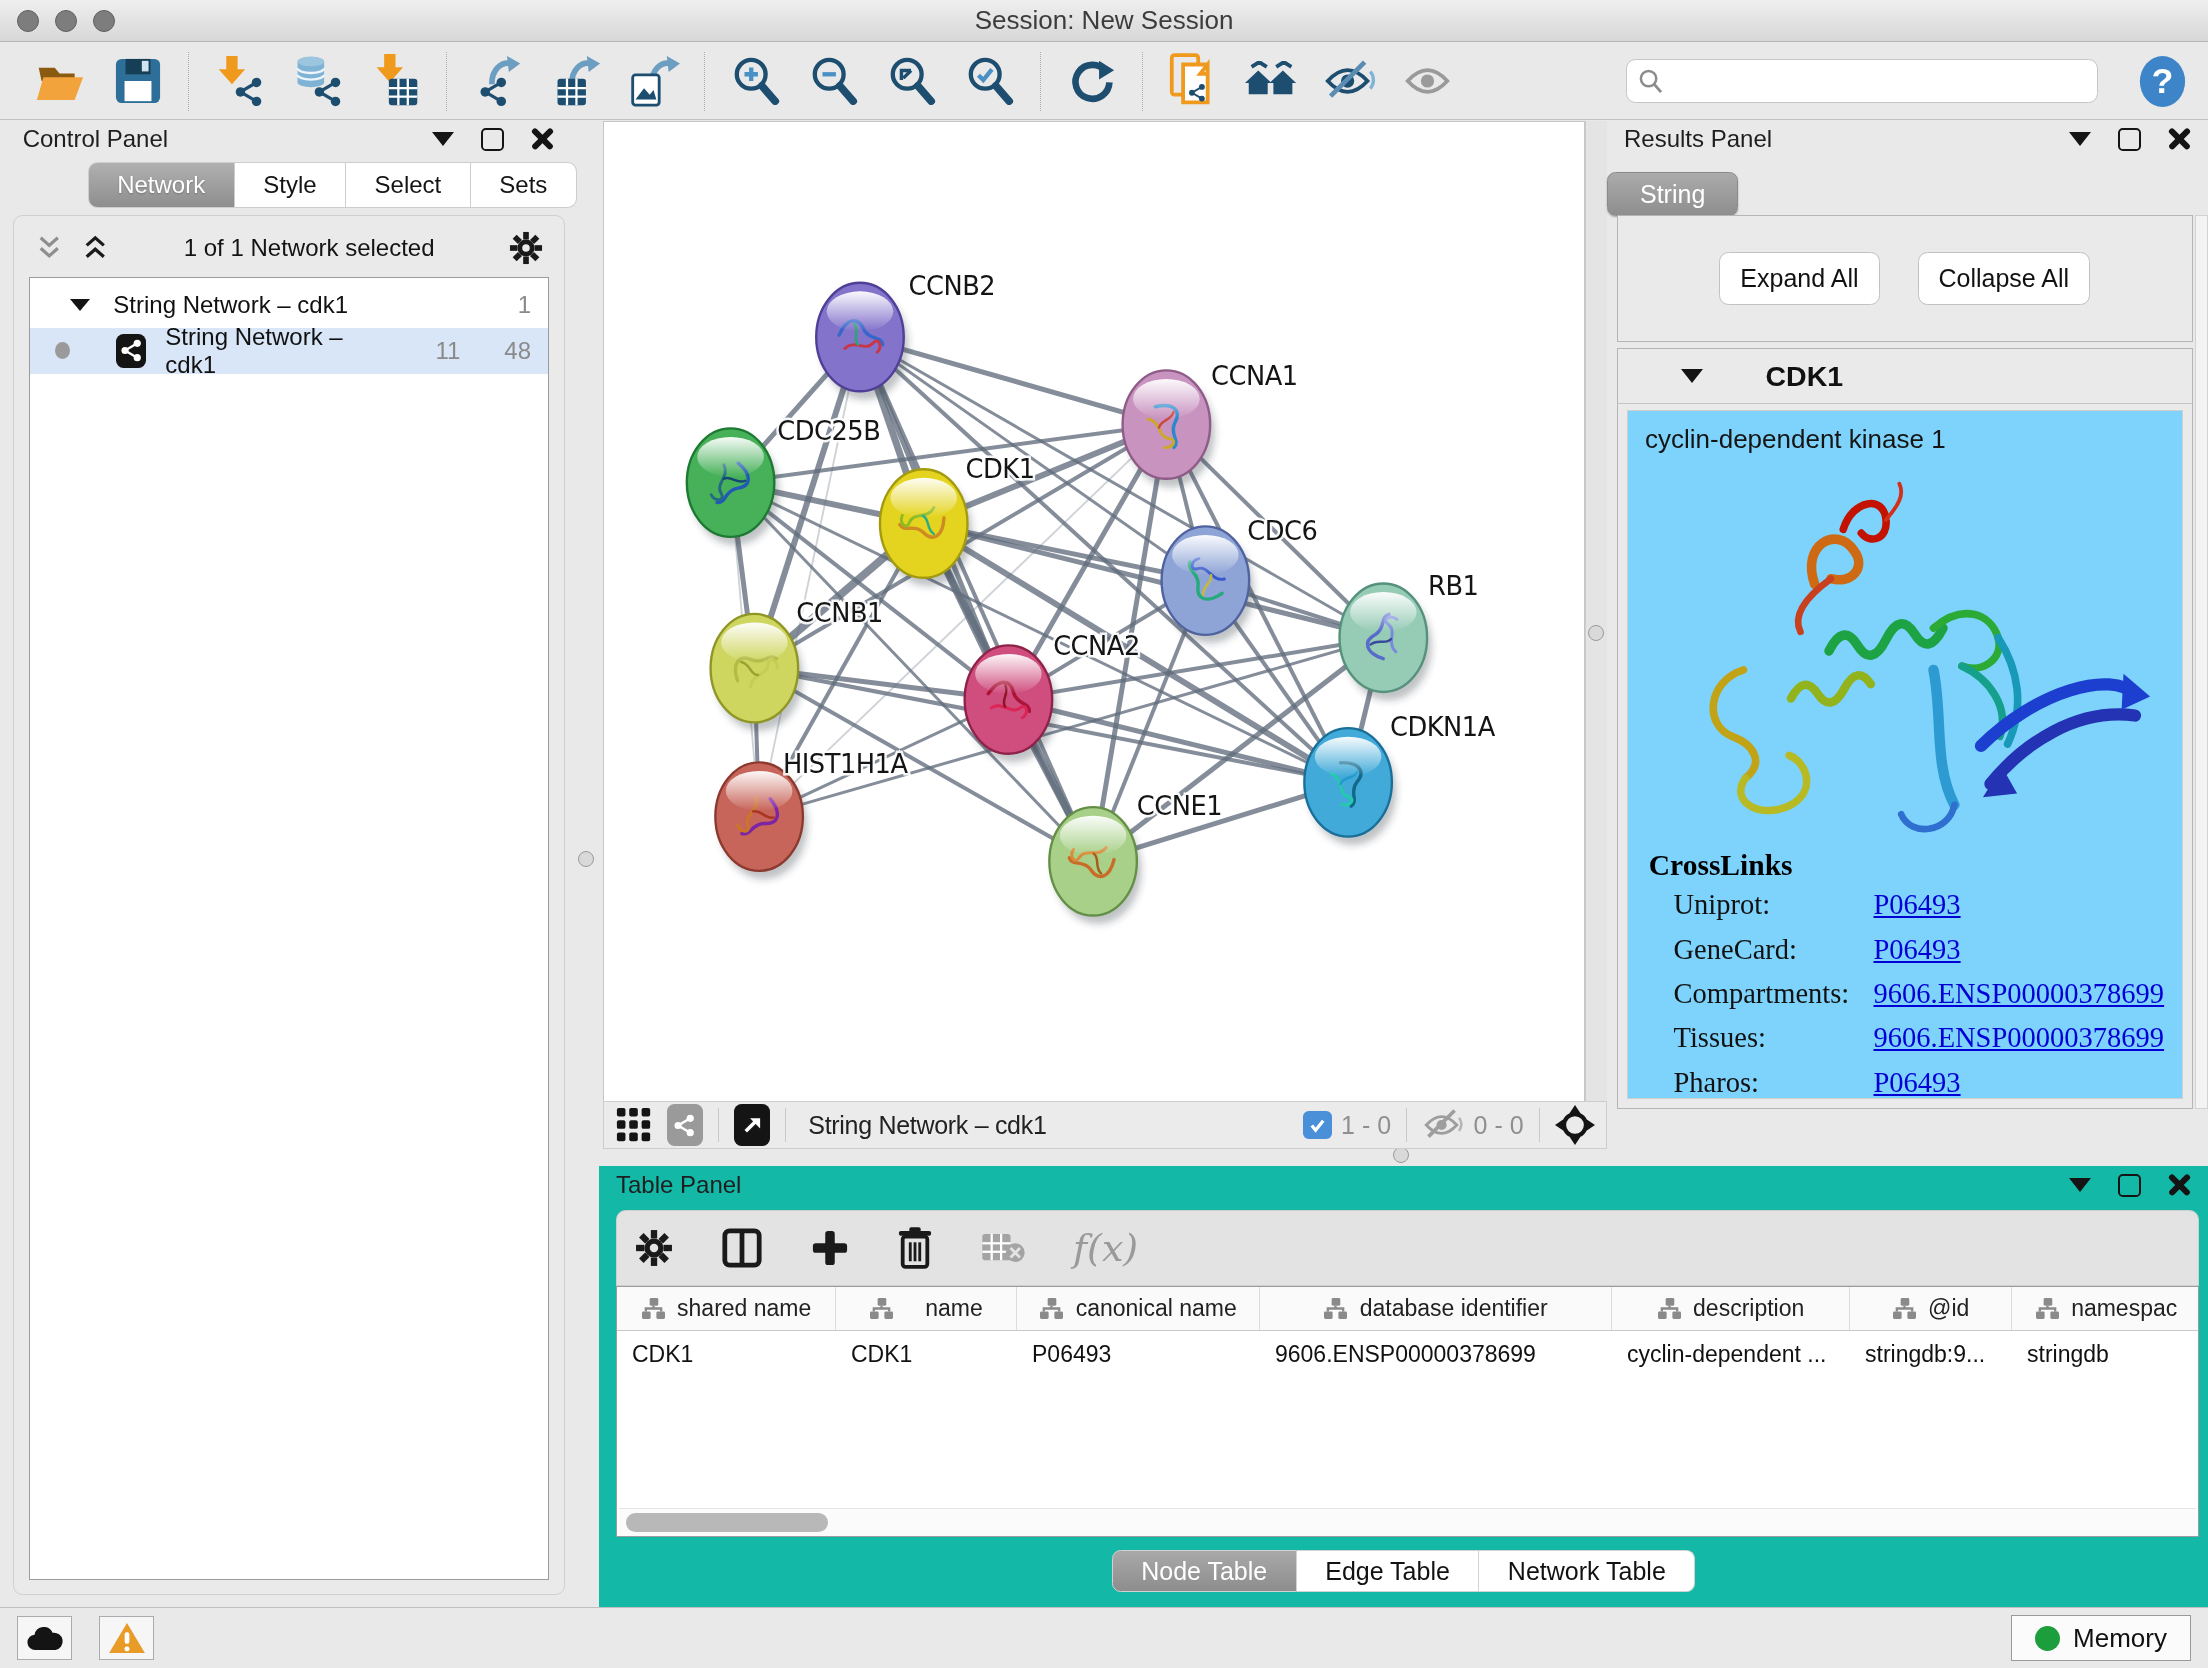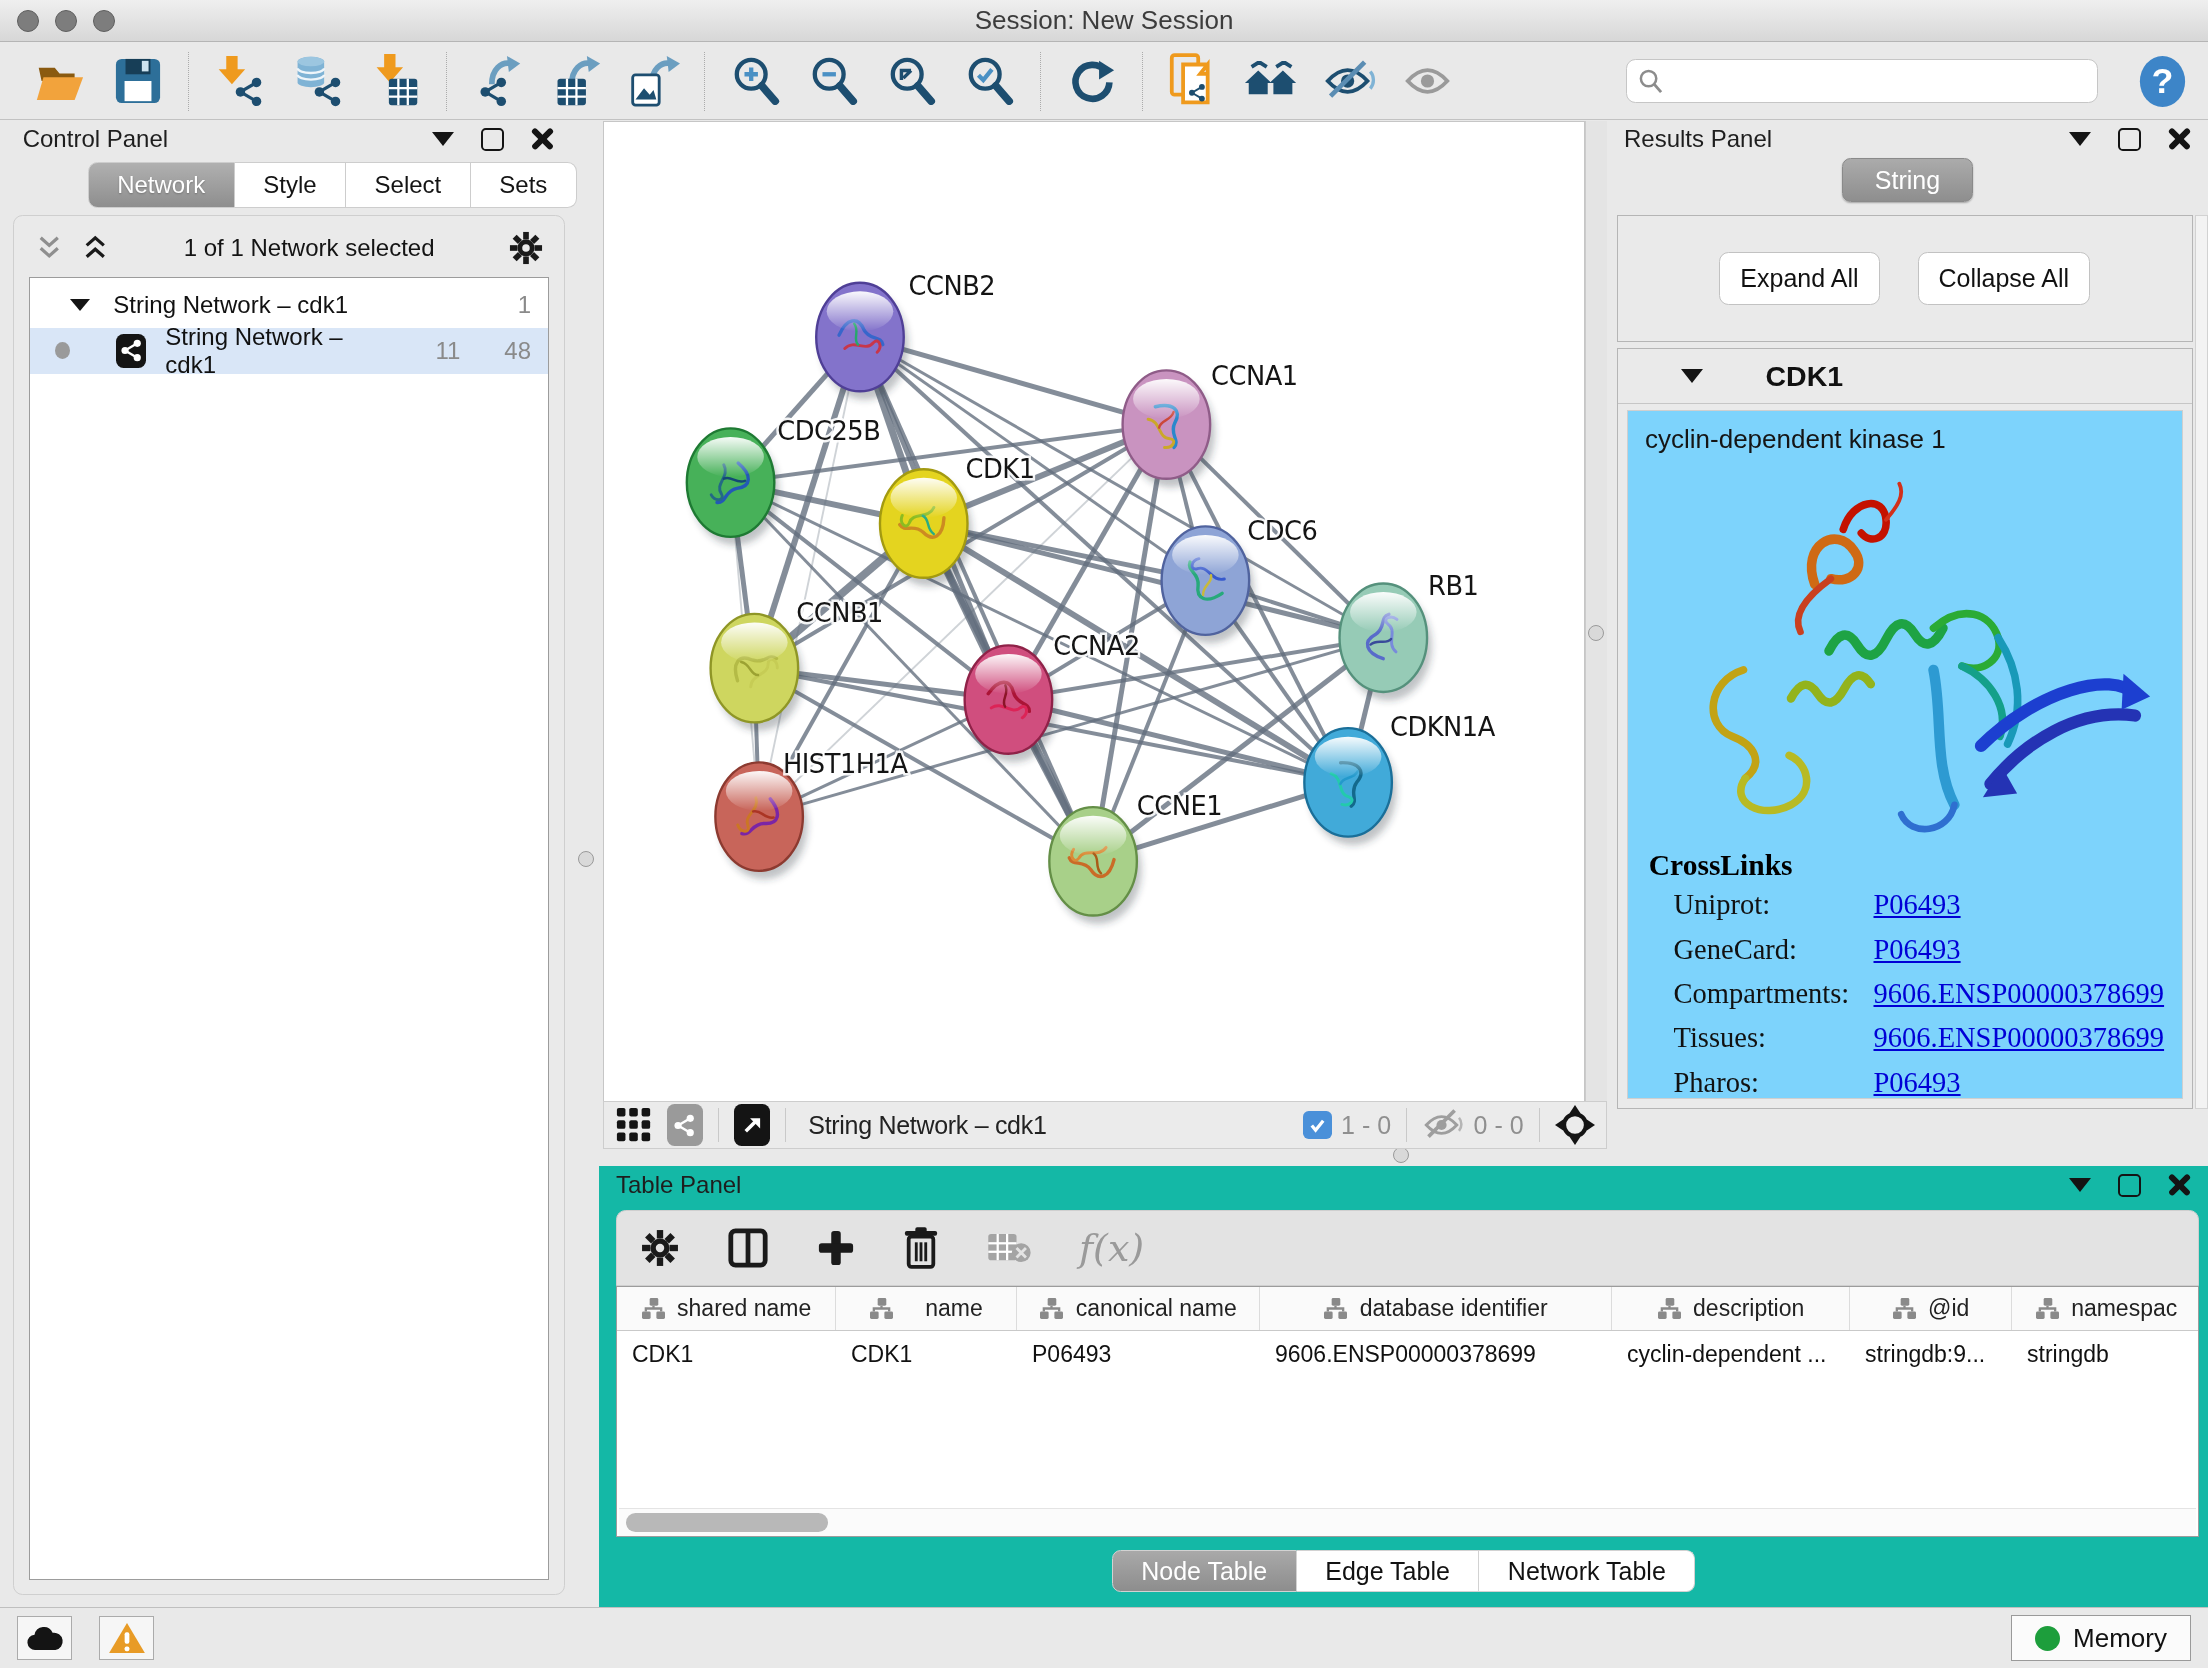--- a/index.html
+++ b/index.html
@@ -54,38 +54,38 @@
 .nodelabel{font-family:"DejaVu Sans",sans-serif;font-size:27px;letter-spacing:-.5px;fill:#141414;paint-order:stroke;stroke:rgba(255,255,255,.9);stroke-width:5px}
 
 .netfooter{position:absolute;left:603px;top:1101px;width:1004px;height:48px;background:#ebebeb;border:1px solid #cdcdcd;display:flex;align-items:center;padding:0 11.4px;font-size:25px}
 .nf-sep{height:34px;border-left:1px solid #c9c9c9;margin:0 15px}
 .nf-name{color:#222;letter-spacing:-0.3px;margin-left:7.6px}
 .nf-cnt{color:#8f8f8f;margin-left:9.5px}
 .checkbox{width:28.5px;height:28.5px;border-radius:5.7px;background:#4a90d9;display:flex;align-items:center;justify-content:center}
 .blkbtn{width:36px;height:42px;border-radius:7.6px;background:#141414;display:flex;align-items:center;justify-content:center}
 
 .rpanel{position:absolute;left:1607px;top:120px;width:601px;height:1488px;background:#e9e9e9}
-.rtabwrap{display:flex;justify-content:center;margin-top:0}
+.rtabwrap{display:flex;justify-content:flex-start;margin-top:14px}
 .rtab{height:44px;padding:0 32px;display:flex;align-items:center;font-size:25px;border-radius:8.6px;box-shadow:0 1px 1.9px rgba(0,0,0,.3)}
 .rbox1{position:absolute;left:9.5px;right:15px;top:95px;height:127px;border:1.9px solid #b5b5b5;background:#eaeaea;display:flex;align-items:center;justify-content:center;gap:38px}
 .rbtn{background:#fff;border:1px solid #c2c2c2;border-radius:9.5px;height:53px;padding:0 20px;font-size:25px;color:#111;display:flex;align-items:center}
 .rbox2{position:absolute;left:9.5px;right:15px;top:228px;height:761px;border:1.9px solid #b5b5b5;background:#eaeaea}
 .rghead{height:55px;display:flex;align-items:center;gap:63px;padding-left:63px;border-bottom:1.9px solid #c6c6c6}
 .rgene{font-size:28.5px;font-weight:bold;color:#111}
 .rcontent{position:absolute;left:9.5px;right:9.5px;top:61px;bottom:9.5px;background:#7dd3fc;border:1px solid #cfcfcf;padding:13.3px 17px;overflow:hidden}
 .rdesc{font-size:26px;color:#151515}
 .xl{font-family:"Liberation Serif",serif}
 .xl .xlh{font-size:29.5px;font-weight:bold;margin:9.5px 0 7.6px 3.8px;color:#000}
 .xlrow{display:flex;align-items:center;margin:0 0 12.4px 28.5px;font-size:28.5px}
 .xlrow .lbl{width:200px;color:#111}
 .xlrow a{color:#0000d6;text-decoration:underline}
 .rscroll{position:absolute;right:0;top:95px;width:13.3px;height:894px;background:#f3f3f3;border:1px solid #d2d2d2}
 
 .tpanel{position:absolute;left:599px;top:1166px;width:1609px;height:441px;background:#14b8a6}
-.ttoolbar{position:absolute;left:17px;right:9.5px;top:44px;height:76px;background:#e3e3e3;border:1px solid #cfcfcf;border-radius:9.5px 9.5px 0 0;display:flex;align-items:center;gap:48px;padding-left:24px}
+.ttoolbar{position:absolute;left:17px;right:9.5px;top:44px;height:76px;background:#e3e3e3;border:1px solid #cfcfcf;border-radius:9.5px 9.5px 0 0;display:flex;align-items:center;gap:48px;padding-left:18px}
 .fx{font-family:"DejaVu Serif",serif;font-style:italic;font-size:38px;color:#9a9a9a}
 .ttable{position:absolute;left:17px;right:9.5px;top:120px;height:251px;background:#fff;border:1.9px solid #9c9c9c;overflow:hidden}
 .thead{display:flex;height:44px;background:#fafafa;border-bottom:1.9px solid #c9c9c9}
 .th{display:flex;align-items:center;justify-content:center;gap:11.4px;font-size:23px;color:#222;border-right:1px solid #dcdcdc;flex:none;overflow:hidden;white-space:nowrap}
 .trr{display:flex;height:46px}
 .td{padding:9.5px 0 0 15px;font-size:23px;color:#111;flex:none;white-space:nowrap;overflow:hidden}
 .hscroll{position:absolute;left:1.9px;right:1.9px;bottom:0;height:28.5px;background:#fbfbfb;border-top:1px solid #e4e4e4}
 .hthumb{position:absolute;left:7.6px;top:4.8px;width:202px;height:19px;background:#b8b8b8;border-radius:9.5px}
 .ttabs{position:absolute;left:0;right:0;top:384px;display:flex;justify-content:center}
 .ttab{height:42px;padding:0 28.5px;background:#fff;border:1px solid #d2d2d2;border-left-width:0;display:flex;align-items:center;font-size:25px;color:#111}

